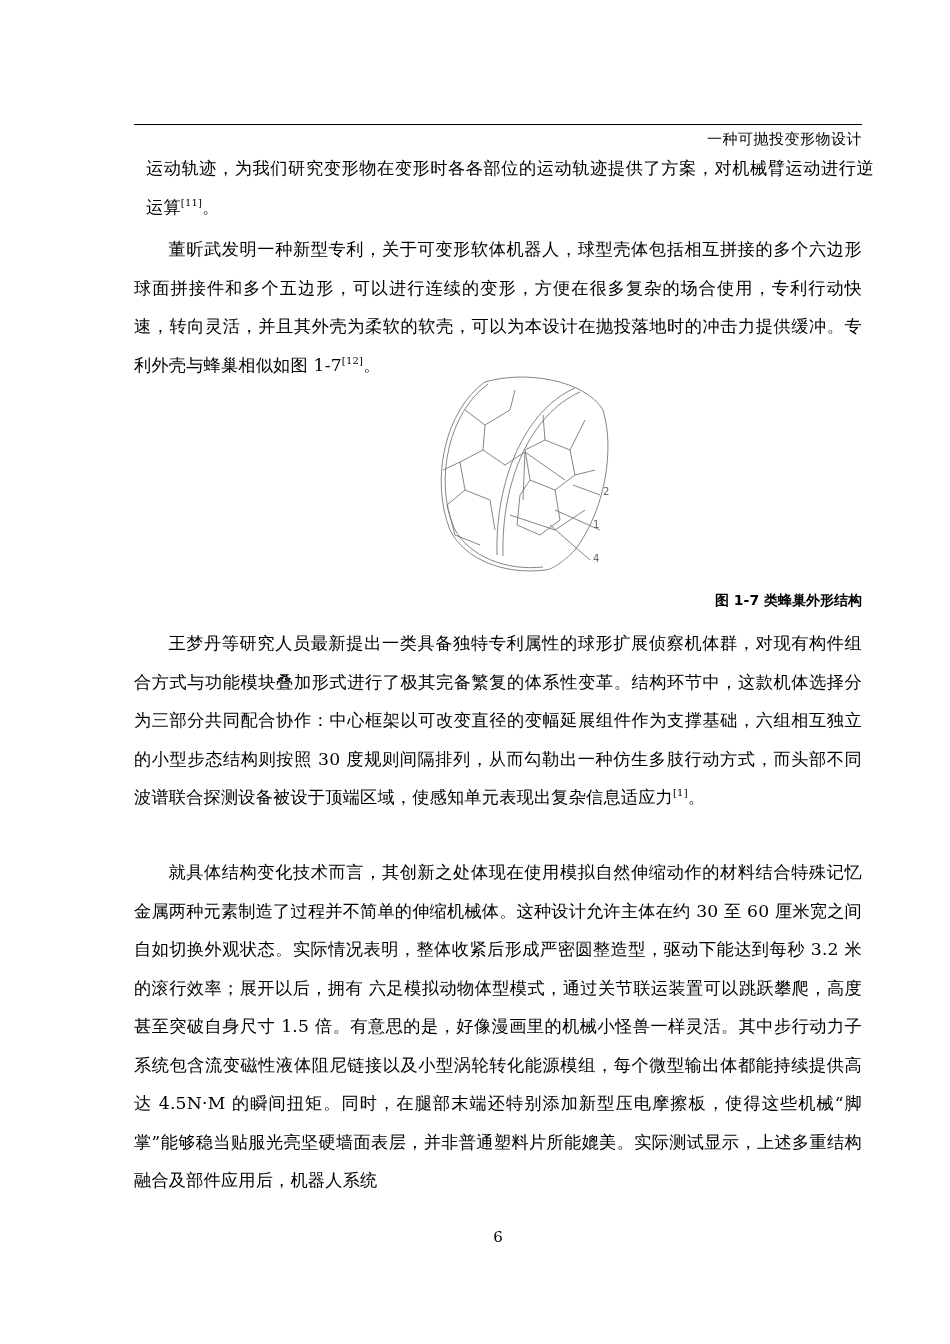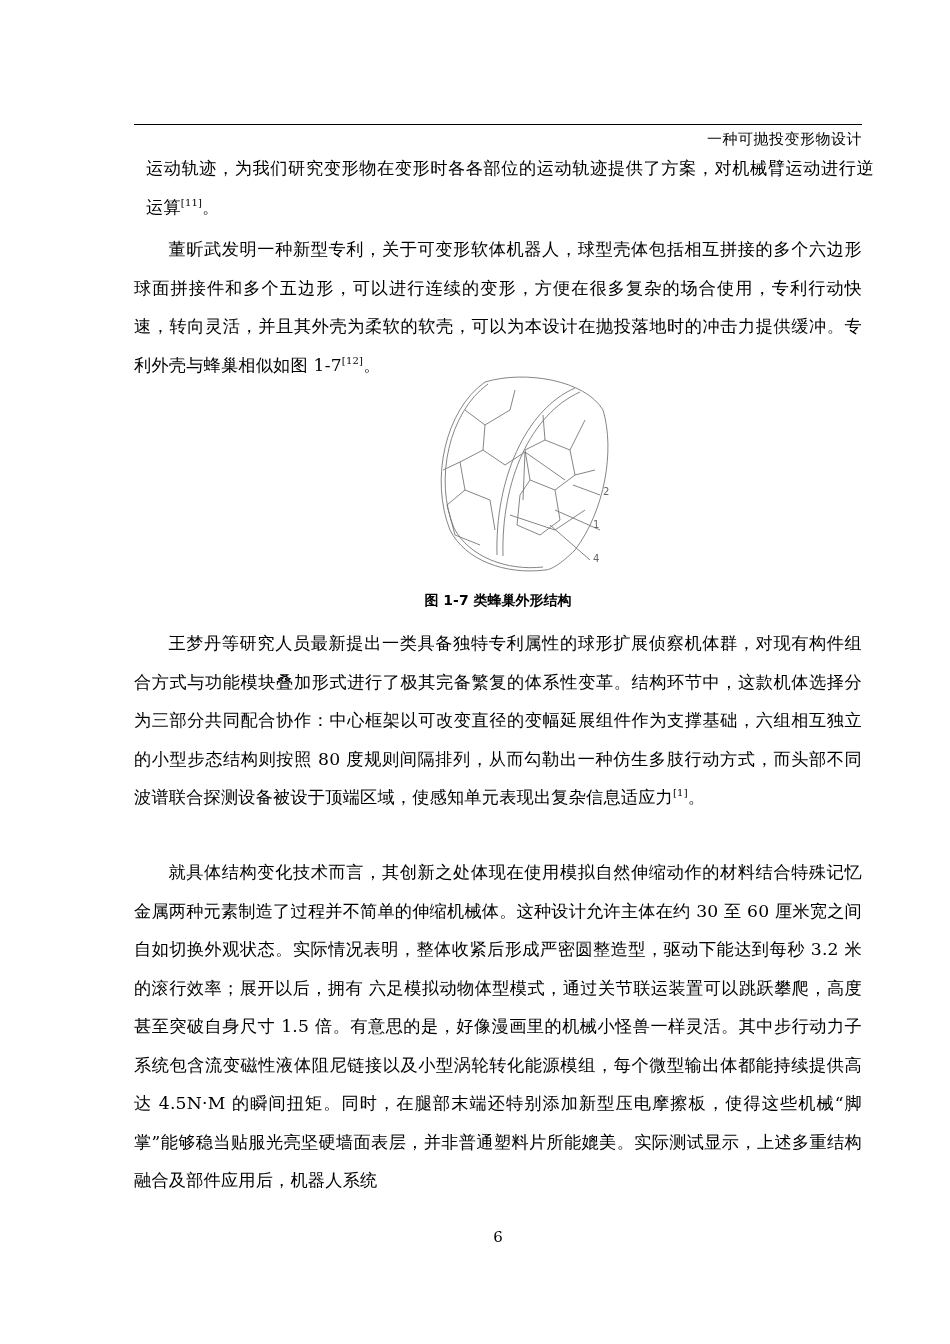--- a/index.html
+++ b/index.html
@@ -7,21 +7,21 @@
          font-family: "DejaVu Serif", "Liberation Serif", serif; color: #000; }
   .header { position: absolute; left: 134px; top: 88px; width: 728px; text-align: right;
             font-size: 15px; letter-spacing: 0.5px; margin-top: 42px; }
   .header-rule { position: absolute; left: 134px; top: 124px; width: 728px; height: 0;
                  border-top: 1.5px solid #000; }
   .para { position: absolute; left: 134px; width: 728px; font-size: 17.2px; line-height: 38.5px;
           text-align: justify; letter-spacing: 0.2px; }
   .indent { text-indent: 2em; }
   sup { font-size: 10px; line-height: 0; vertical-align: 7px; }
   .figure { position: absolute; left: 425px; top: 370px; width: 195px; height: 210px; }
-  .caption { position: absolute; left: 134px; top: 592px; width: 728px; text-align: center;
+  .caption { position: absolute; left: 134px; top: 592px; width: 728px; text-align: right;
              font-family: "DejaVu Sans", "Liberation Sans", sans-serif; font-size: 14px; font-weight: bold; }
   .page-number { position: absolute; left: 134px; top: 1228px; width: 728px; text-align: center;
                  font-size: 15px; }
 </style>
 </head>
 <body>
 
 <div class="header">一种可抛投变形物设计</div>
 <div class="header-rule"></div>
 
@@ -49,17 +49,17 @@
     <g font-family="DejaVu Sans, sans-serif" font-size="10" fill="#666">
       <text x="178" y="125">2</text>
       <text x="168" y="158">1</text>
       <text x="168" y="192">4</text>
     </g>
   </svg>
 </div>
 
 <div class="caption">图 1-7 类蜂巢外形结构</div>
 
-<p class="para indent" style="top:624px; margin:0;"><span>王梦丹等研究人员最新提出一类具备独特专利属性的球形扩展侦察机体群，对现有构件组合方式与功能模块叠加形式进行了极其完备繁复的体系性变革。结构环节中，这款机体选择分为三部分共同配合协作：中心框架以可改变直径的变幅延展组件作为支撑基础，六组相互独立的小型步态结构则按照 80 度规则间隔排列，从而勾勒出一种仿生多肢行动方式，而头部不同波谱联合探测设备被设于顶端区域，使感知单元表现出复杂信息适应力</span><sup>[1]</sup><span>。</span></p>
+<p class="para indent" style="top:624px; margin:0;"><span>王梦丹等研究人员最新提出一类具备独特专利属性的球形扩展侦察机体群，对现有构件组合方式与功能模块叠加形式进行了极其完备繁复的体系性变革。结构环节中，这款机体选择分为三部分共同配合协作：中心框架以可改变直径的变幅延展组件作为支撑基础，六组相互独立的小型步态结构则按照 30 度规则间隔排列，从而勾勒出一种仿生多肢行动方式，而头部不同波谱联合探测设备被设于顶端区域，使感知单元表现出复杂信息适应力</span><sup>[1]</sup><span>。</span></p>
 
 <p class="para indent" style="top:853px; margin:0;"><span>就具体结构变化技术而言，其创新之处体现在使用模拟自然伸缩动作的材料结合特殊记忆金属两种元素制造了过程并不简单的伸缩机械体。这种设计允许主体在约 30 至 60 厘米宽之间自如切换外观状态。实际情况表明，整体收紧后形成严密圆整造型，驱动下能达到每秒 3.2 米的滚行效率；展开以后，拥有 六足模拟动物体型模式，通过关节联运装置可以跳跃攀爬，高度甚至突破自身尺寸 1.5 倍。有意思的是，好像漫画里的机械小怪兽一样灵活。其中步行动力子系统包含流变磁性液体阻尼链接以及小型涡轮转化能源模组，每个微型输出体都能持续提供高达 4.5N·M 的瞬间扭矩。同时，在腿部末端还特别添加新型压电摩擦板，使得这些机械“脚掌”能够稳当贴服光亮坚硬墙面表层，并非普通塑料片所能媲美。实际测试显示，上述多重结构融合及部件应用后，机器人系统</span></p>
 
 <div class="page-number">6</div>
 
 </body></html>

